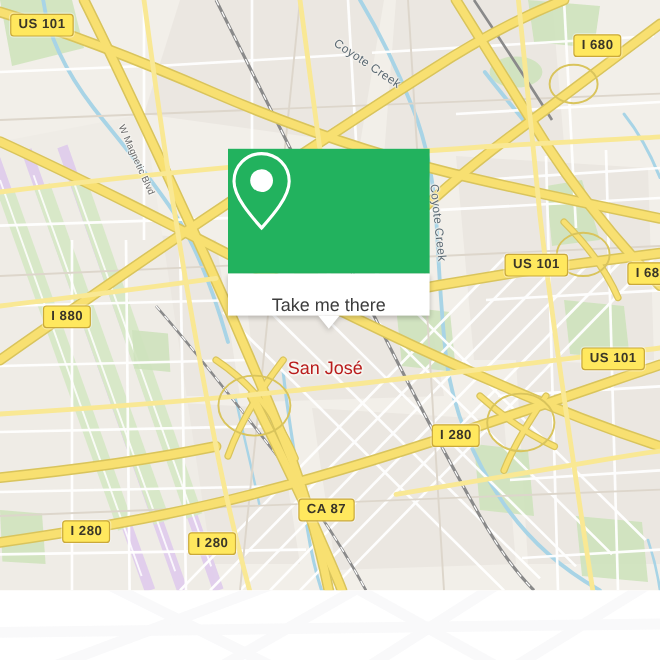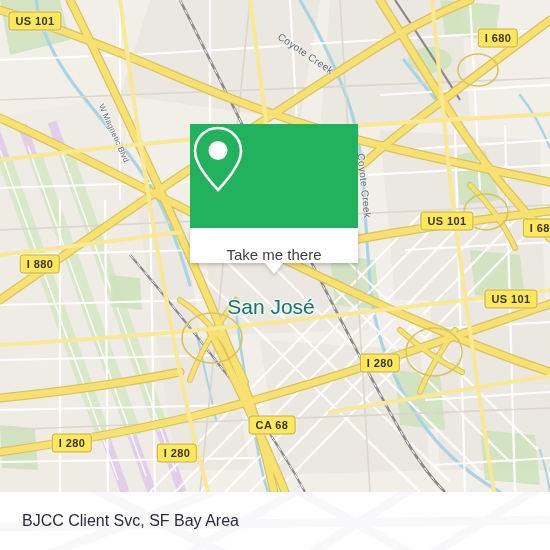--- a/index.html
+++ b/index.html
@@ -31,22 +31,22 @@
     white-space:nowrap;
     line-height:12px;
     transform:translate(-50%,-50%);
     box-shadow:0 0 0 1px rgba(255,255,255,.35);
   }
 
   
   .city-label{
     position:absolute;
     transform:translate(-50%,-50%);
-    font-size:21px;
-    color:#0f766e;
+    font-size:15px;
+    color:#b91c1c;
     white-space:nowrap;
     text-shadow:
       1.5px 0 1px #f7f5f0, -1.5px 0 1px #f7f5f0,
       0 1.5px 1px #f7f5f0, 0 -1.5px 1px #f7f5f0,
       1px 1px 1px #f7f5f0, -1px -1px 1px #f7f5f0,
       1px -1px 1px #f7f5f0, -1px 1px 1px #f7f5f0;
   }
   .water-label{
     position:absolute;
     font-size:10px;
@@ -323,23 +323,23 @@
         </g>
 
       </g>
     </svg>
 
     <div class="shield" style="left:35px;  top:21px;">US 101</div>
     <div class="shield" style="left:498px; top:38px;">I 680</div>
     <div class="shield" style="left:447px; top:221px;">US 101</div>
     <div class="shield" style="left:543px; top:228px;">I 680</div>
     <div class="shield" style="left:511px; top:299px;">US 101</div>
-    <div class="shield" style="left:40px;  top:264px;">I 880</div>
+    <div class="shield" style="left:56px;  top:264px;">I 880</div>
     <div class="shield" style="left:380px; top:363px;">I 280</div>
-    <div class="shield" style="left:272px; top:425px;">CA 68</div>
+    <div class="shield" style="left:272px; top:425px;">CA 87</div>
     <div class="shield" style="left:72px;  top:443px;">I 280</div>
     <div class="shield" style="left:177px; top:453px;">I 280</div>
 
     <div class="city-label" style="left:271px; top:307px;">San José</div>
 
     <div class="water-label" style="left:279px; top:30px;  transform:rotate(34deg); transform-origin:left center;">Coyote Creek</div>
     <div class="water-label" style="left:361px; top:148px; transform:rotate(84deg); transform-origin:left center;">Coyote Creek</div>
 
     <div class="street-label" style="left:101px; top:100px; transform:rotate(66deg); transform-origin:left center;">W Magnetic Blvd</div>
 
@@ -364,17 +364,16 @@
         <line x1="0" y1="120" x2="240" y2="30"></line>
         <line x1="120" y1="140" x2="330" y2="20"></line>
         <line x1="250" y1="140" x2="430" y2="25"></line>
         <line x1="370" y1="140" x2="540" y2="35"></line>
         <line x1="60" y1="20" x2="300" y2="140"></line>
         <line x1="300" y1="40" x2="480" y2="140"></line>
         <line x1="0" y1="75" x2="550" y2="68"></line>
       </g>
     </svg>
 
-    <div class="footer-title">BJCC Client Svc, SF Bay Area</div>
 
   </div>
 
 </div>
 
 </body></html>

